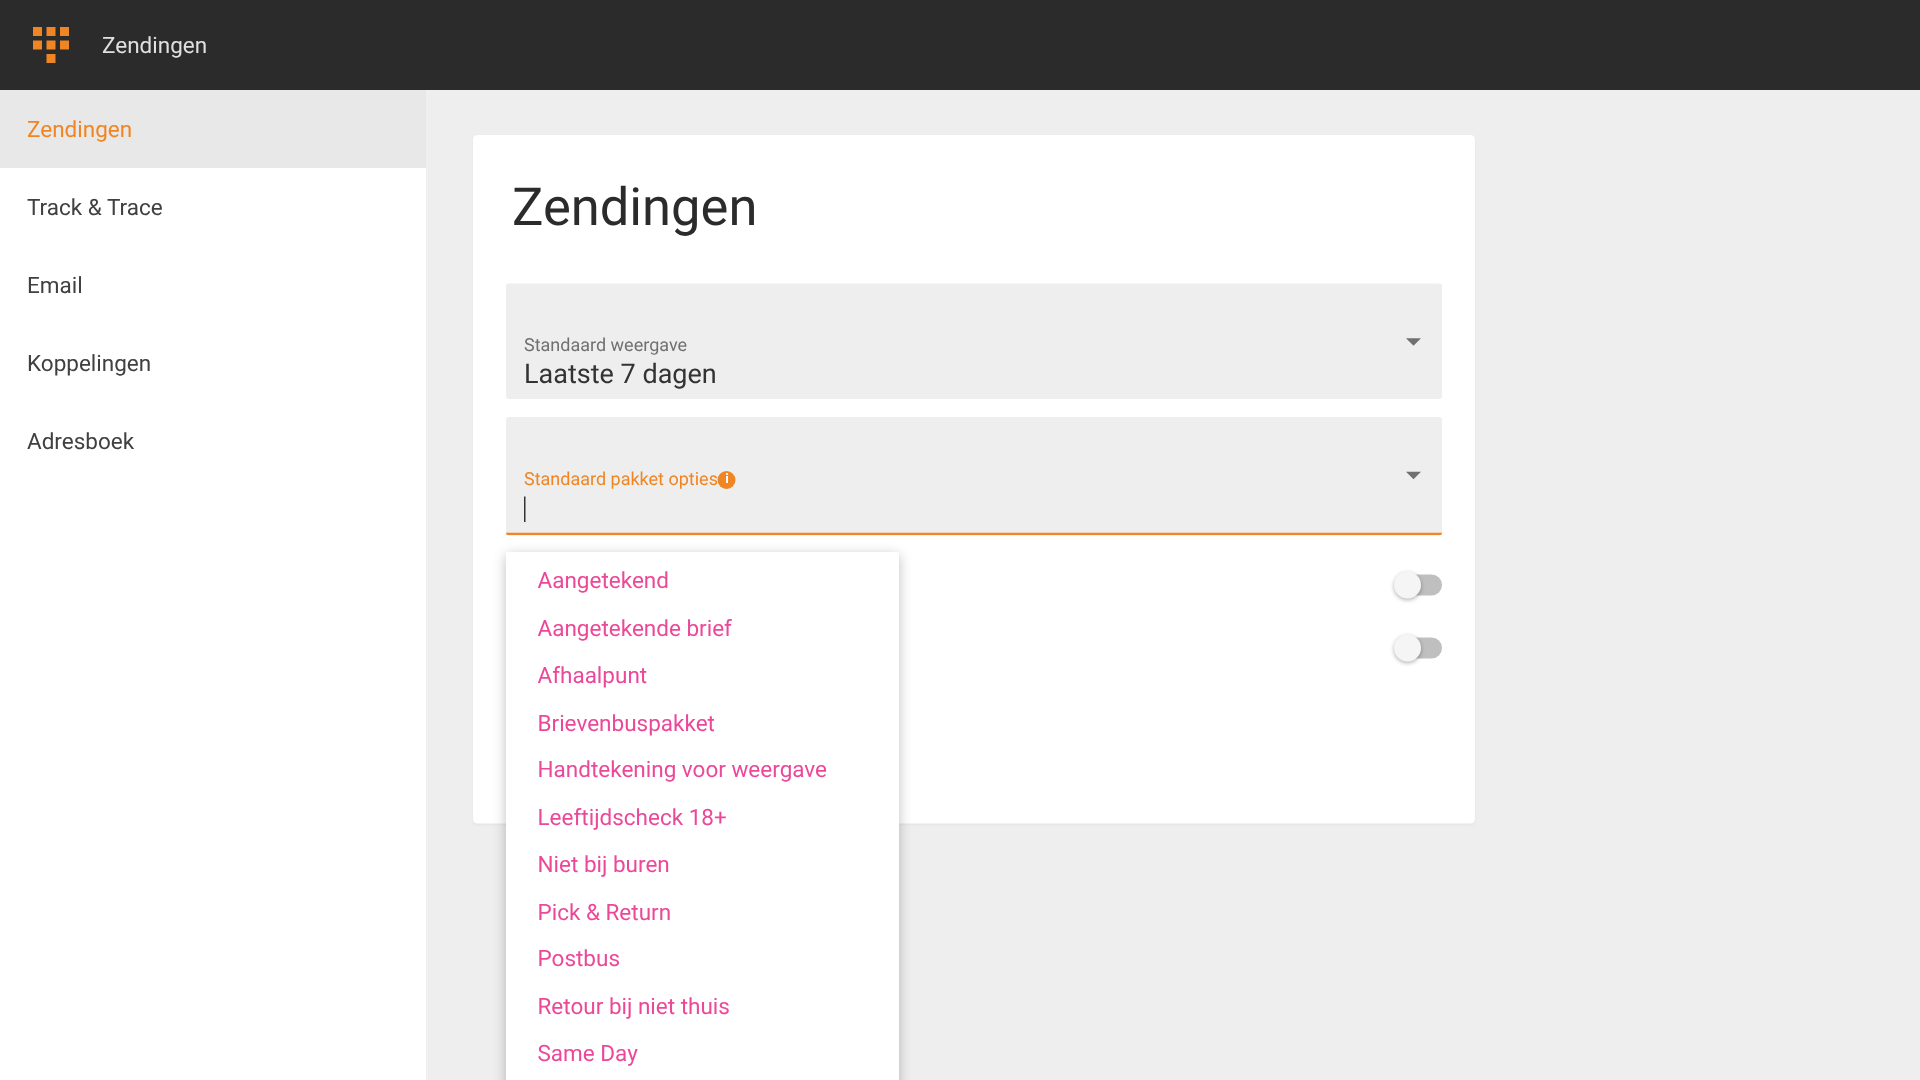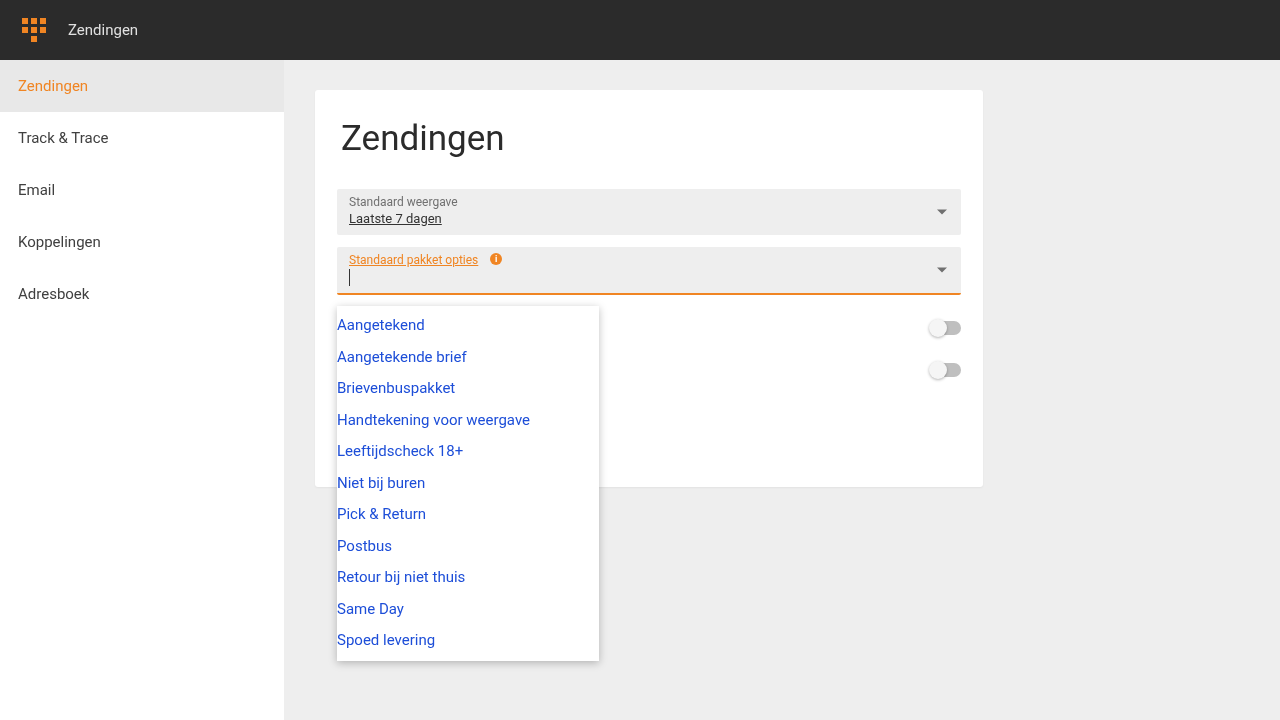--- a/index.html
+++ b/index.html
@@ -17,30 +17,30 @@
   .app-title { color: #e0e0e0; font-size: 15px; font-weight: 400; }
   .layout { display: flex; height: calc(100% - 60px); }
   .sidebar { width: 285px; background: #ffffff; display: flex; flex-direction: column; border-right: 1px solid #eee;}
   .side-item { padding: 17px 18px 17px 18px; font-size: 15px; color: #404040; cursor: pointer; }
   .side-item.active { background: #e8e8e8; color: #f08523; }
   .main { flex: 1; padding: 30px 0 0 30px; overflow: auto; }
   .card { width: 668px; background: #ffffff; border-radius: 3px; padding: 18px 0 30px 0; box-shadow: 0 1px 2px rgba(0,0,0,0.05);}
   .page-title { font-size: 35px; font-weight: 400; color: #2b2b2b; padding: 10px 26px 30px 26px; }
   .field { margin: 0 22px 12px 22px; }
   .select-wrap { background: #eeeeee; border-radius: 2px; position: relative; padding: 6px 12px 6px 12px; cursor: pointer;}
-  .select-label { font-size: 12px; color: #707070; }
-  .select-label.accent { color: #f08523; display:flex; align-items:flex-start; gap:12px;text-decoration:underline;}
+  .select-label { font-size: 12px; color: #707070; margin-top: 28px; }
+  .select-label.accent { color: #f08523; display:flex; align-items:flex-end; gap:0;}
   .info-dot { width:12px; height:12px; border-radius:50%; background:#f08523; display:inline-flex; align-items:center; justify-content:center; color:#fff; font-size:9px; font-weight:bold;}
-  .select-value { font-size: 13px; color: #333; padding-top: 2px; min-height: 20px; text-decoration: underline; }
+  .select-value { font-size: 18px; color: #333; padding-top: 2px; min-height: 20px; }
   .select-wrap.active { border-bottom: 2px solid #f08523; }
   .caret { position:absolute; right:14px; top:50%; transform:translateY(-50%); width:0; height:0; border-left:5px solid transparent; border-right:5px solid transparent; border-top:5px solid #707070;}
   .cursor-bar { display:inline-block; width:1px; height:17px; background:#333; vertical-align:middle;}
   .dropdown { position: relative; margin: 0 22px; }
   .dropdown-list { position: absolute; top: -1px; left: 0; width: 262px; max-height: 384px; background: #ffffff; box-shadow: 0 2px 8px rgba(0,0,0,0.25); overflow-y: scroll; z-index: 50; padding: 4px 0;}
-  .dropdown-item { padding: 6px 0; font-size: 15px; color: #1d4ed8; cursor: pointer; line-height: 1.3; }
+  .dropdown-item { padding: 6px 21px; font-size: 15px; color: #ec4899; cursor: pointer; line-height: 1.3; }
   .dropdown-list::-webkit-scrollbar { width: 16px; }
   .dropdown-list::-webkit-scrollbar-track { background: #f1f1f1; }
   .dropdown-list::-webkit-scrollbar-thumb { background: #c1c1c1; border: 3px solid #f1f1f1; border-radius: 8px;}
   .dropdown-list::-webkit-scrollbar-button:single-button { background: #f1f1f1; height:16px; }
   .toggle-row { display:flex; align-items:center; justify-content:flex-end; padding: 14px 22px 14px 22px; }
   .toggle { width: 30px; height: 14px; background: #bfbfbf; border-radius: 10px; position: relative; cursor: pointer;}
   .toggle .knob { width: 18px; height: 18px; background: #f5f5f5; border-radius: 50%; position: absolute; left: -2px; top: -2px; box-shadow: 0 1px 3px rgba(0,0,0,0.3);}
   .actions { display:flex; padding: 30px 22px 0 22px;}
   .btn-save { background:#f08523; color:#fff; border:none; padding: 10px 18px; font-size:14px; font-weight:600; letter-spacing:0.5px; border-radius:3px; cursor:pointer;}
   .below-card-space { height:120px; } 
@@ -91,20 +91,21 @@
           </div>
           <div class="select-value"><span class="cursor-bar"></span></div>
           <div class="caret"></div>
         </div>
       </div>
 
       <div class="dropdown">
         <div class="dropdown-list">
           <div class="dropdown-item">Aangetekend</div>
           <div class="dropdown-item">Aangetekende brief</div>
+          <div class="dropdown-item">Afhaalpunt</div>
           <div class="dropdown-item">Brievenbuspakket</div>
           <div class="dropdown-item">Handtekening voor weergave</div>
           <div class="dropdown-item">Leeftijdscheck 18+</div>
           <div class="dropdown-item">Niet bij buren</div>
           <div class="dropdown-item">Pick &amp; Return</div>
           <div class="dropdown-item">Postbus</div>
           <div class="dropdown-item">Retour bij niet thuis</div>
           <div class="dropdown-item">Same Day</div>
           <div class="dropdown-item">Spoed levering</div>
         </div>

